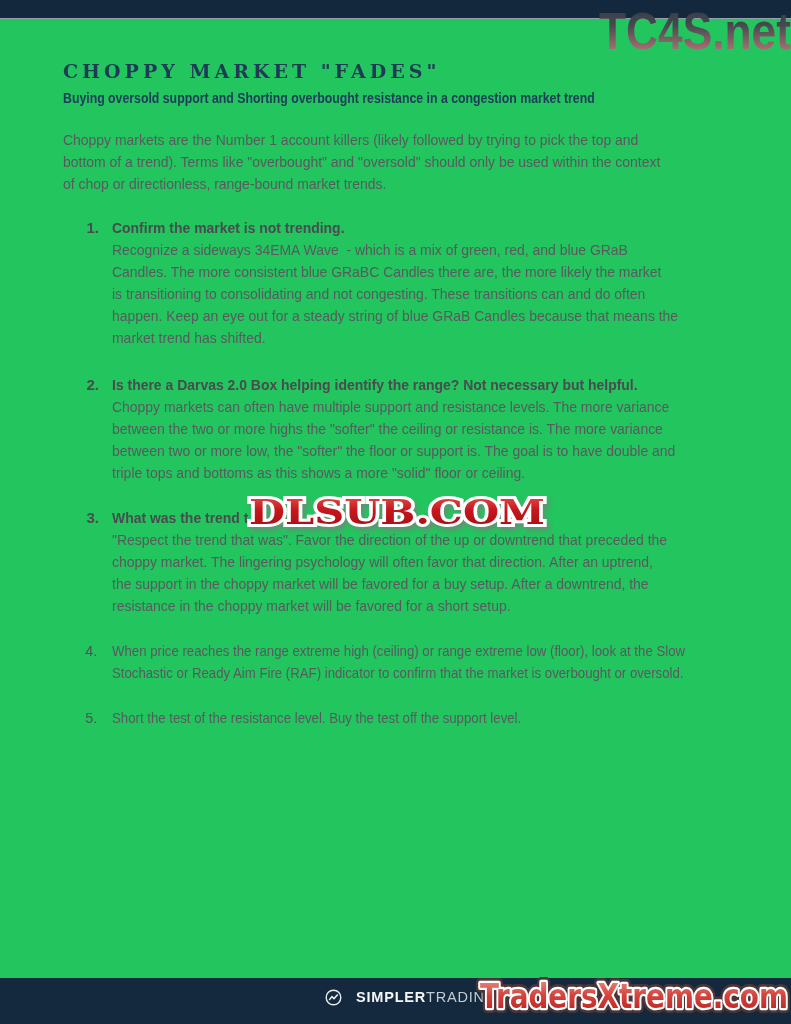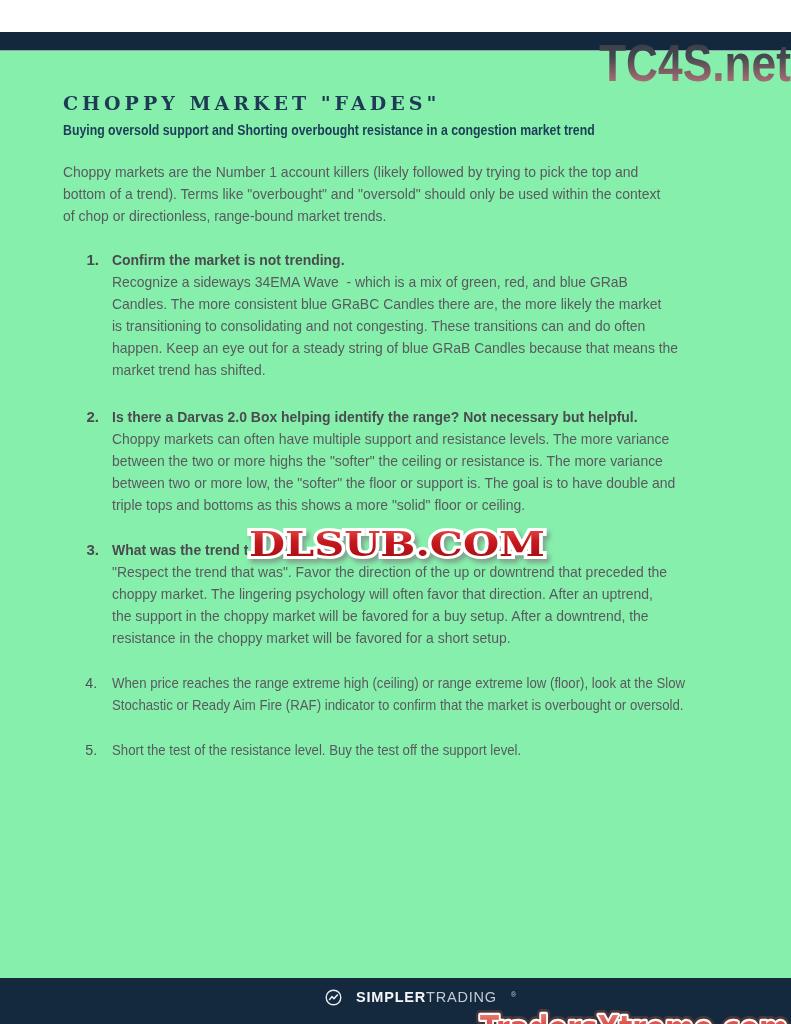--- a/index.html
+++ b/index.html
@@ -3,21 +3,21 @@
 <meta charset="utf-8">
 <style>
   * { margin:0; padding:0; box-sizing:border-box; }
   html,body { width:791px; height:1024px; }
   body {
     font-family:"Liberation Sans", sans-serif;
     background:#ffffff;
     position:relative;
     overflow:hidden;
   }
-  .page { position:absolute; inset:0; background:#86efac;margin-top:32px; }
+  .page { position:absolute; inset:0; background:#22c55e; }
 
   
   .top-bar {
     position:absolute; top:0; left:0; right:0; height:19px;
     background:#13283c;
     border-bottom:1px solid #93a2ad;
   }
 
   
   .tc4s-wm { position:absolute; top:1px; right:-2px; width:196px; height:56px; }

